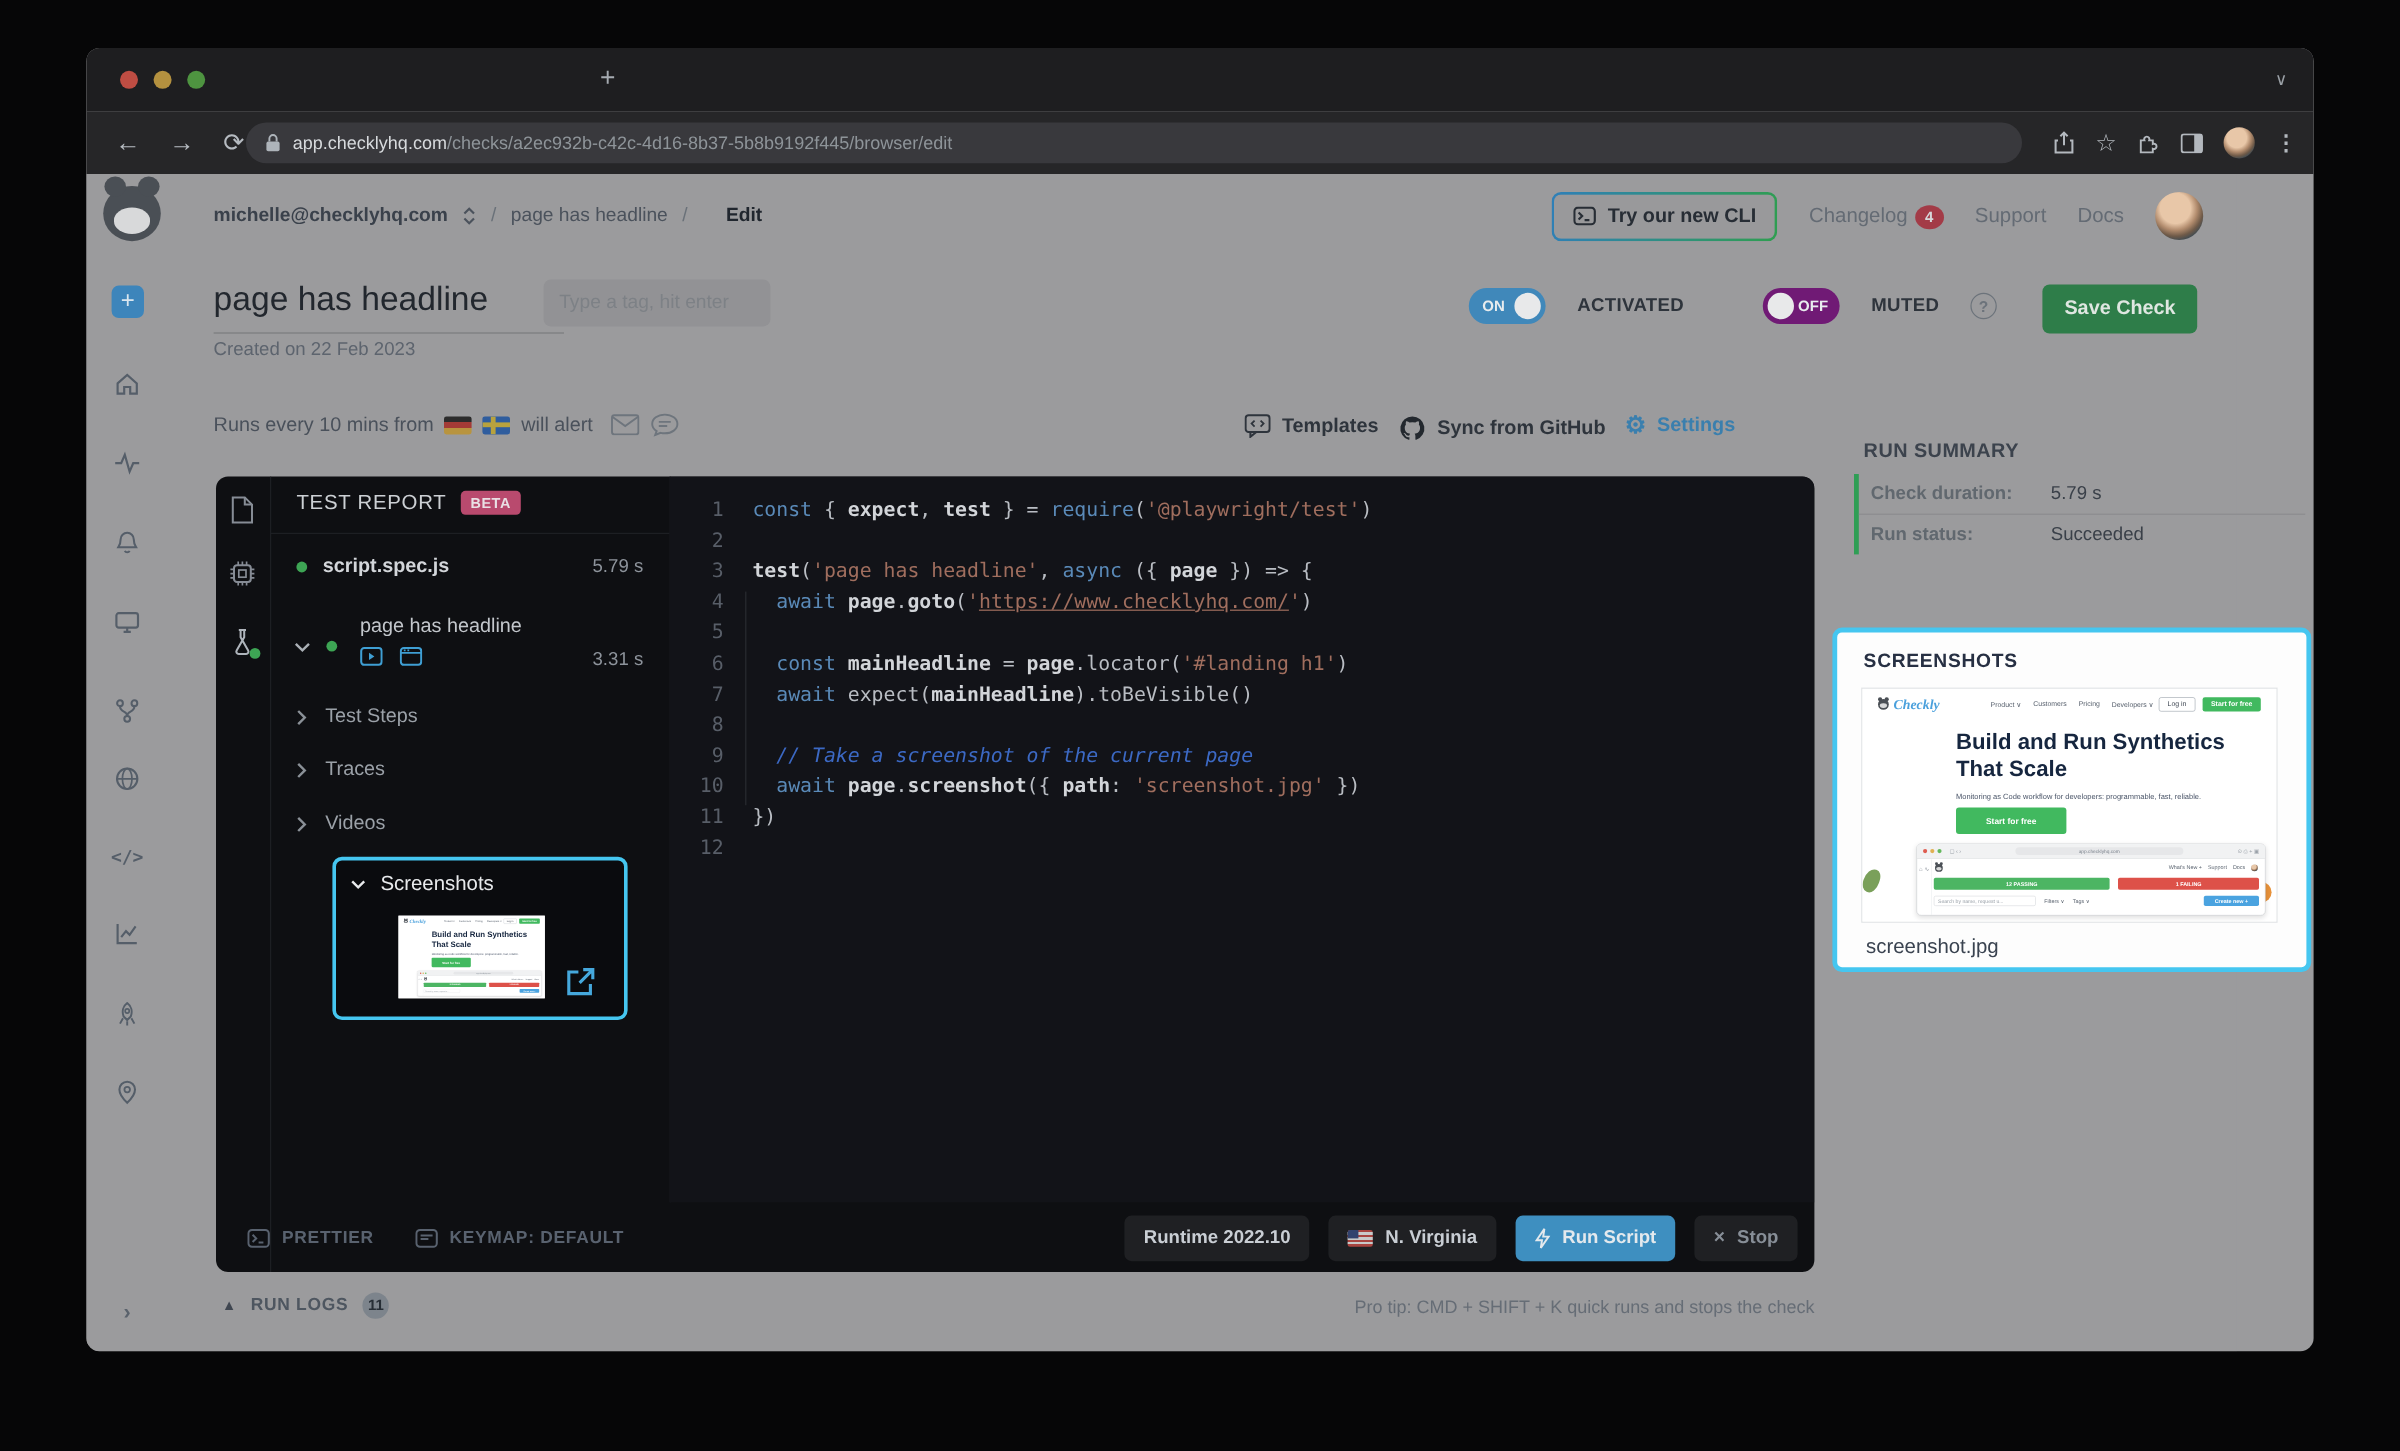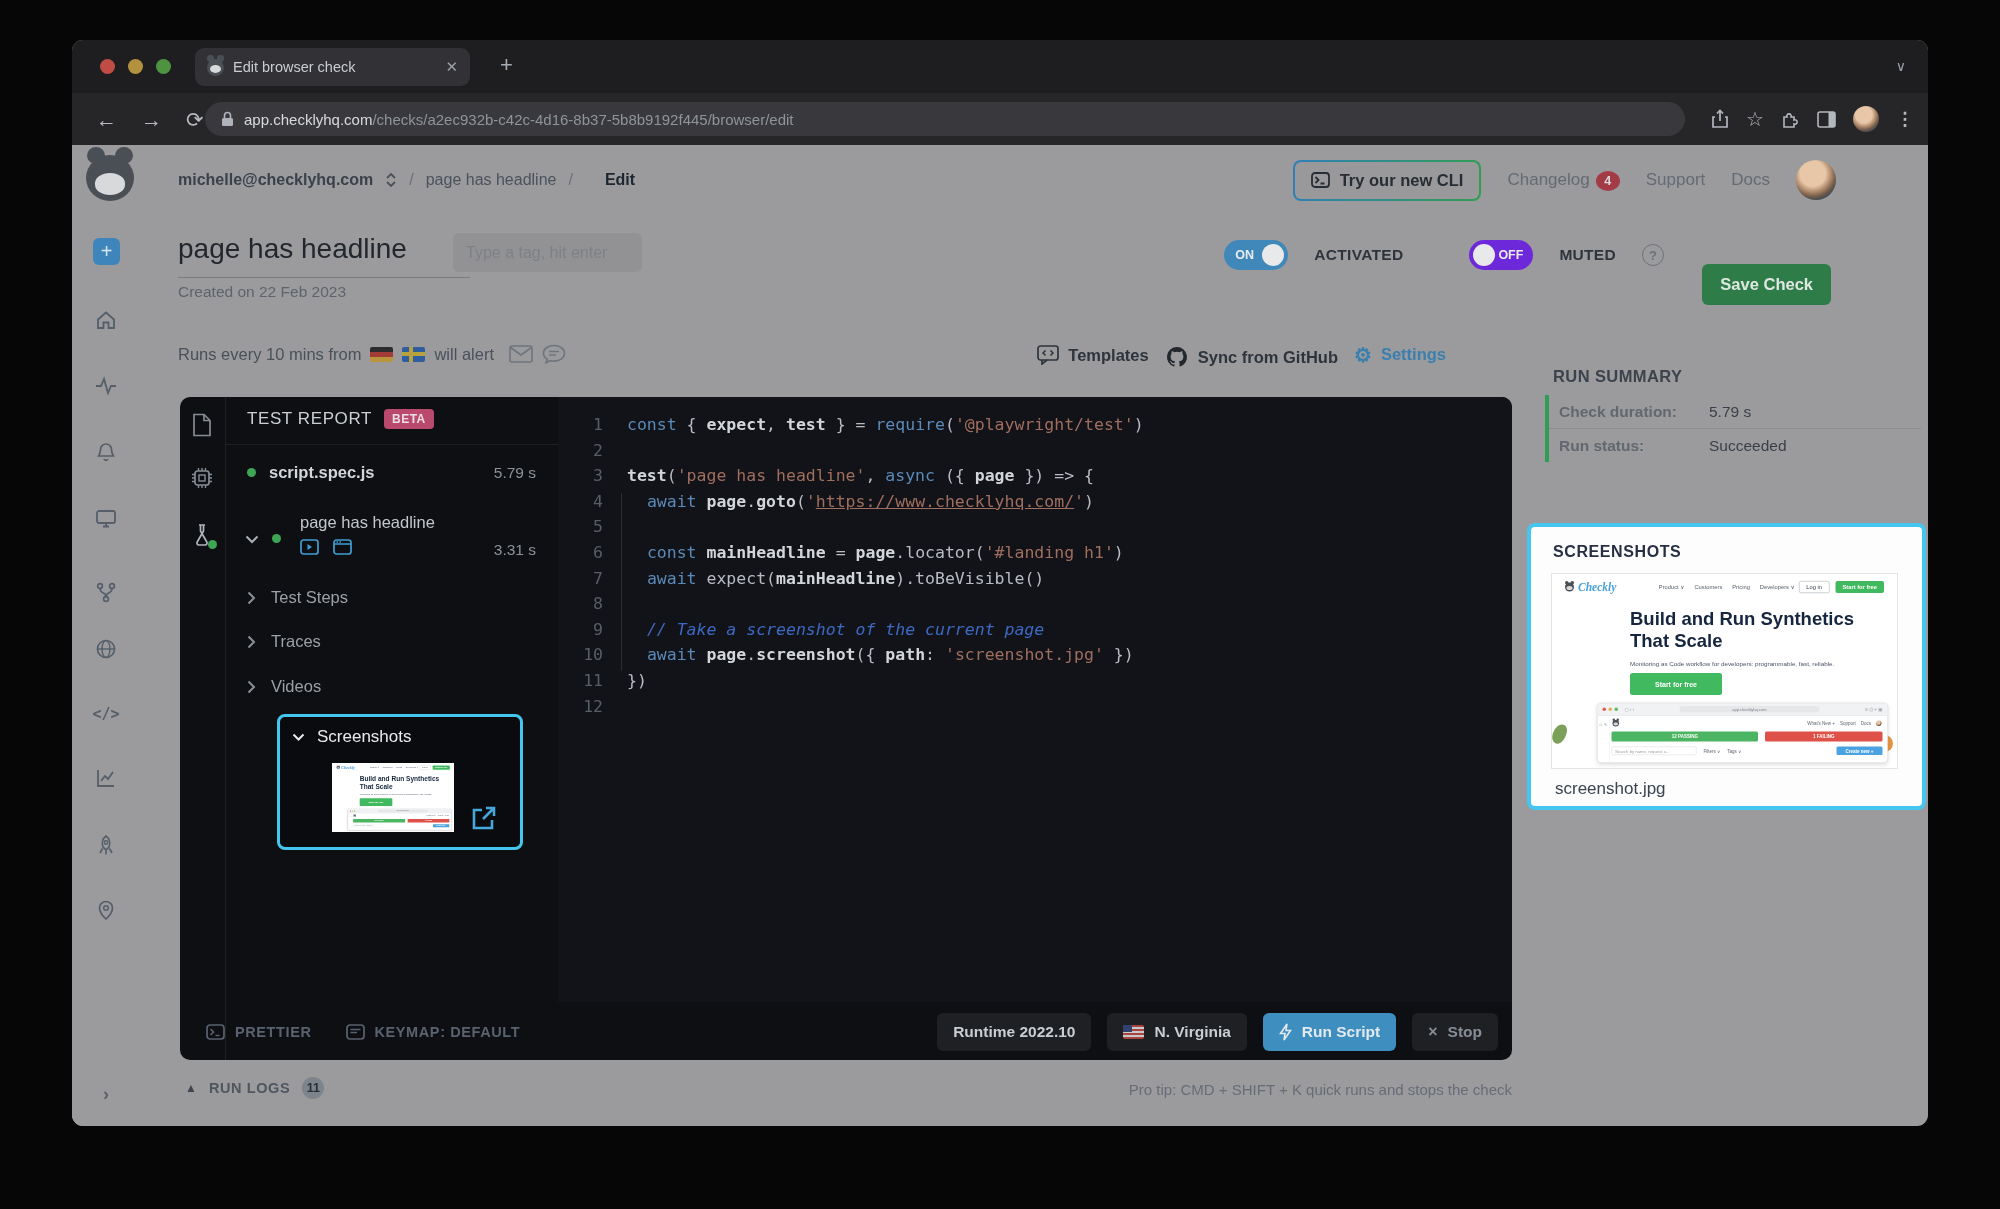--- a/index.html
+++ b/index.html
@@ -42,29 +42,29 @@
   .plusbtn{position:absolute;left:21px;top:93px;width:27px;height:27px;border-radius:6px;background:#3d85bb;
            color:#d9e6ef;font-size:20px;display:flex;align-items:center;justify-content:center;}
   
   .page-title{position:absolute;left:106px;top:88px;font-size:28px;font-weight:500;color:#22272e;}
   .title-line{position:absolute;left:106px;top:132px;width:292px;height:1px;background:#7b7c7e;}
   .tag-input{position:absolute;left:381px;top:88px;width:189px;height:39px;background:#929295;border-radius:6px;
              display:flex;align-items:center;padding-left:13px;box-sizing:border-box;font-size:16px;color:#7d8186;}
   .created{position:absolute;left:106px;top:138px;font-size:15.5px;color:#5d646e;}
   .toggles{position:absolute;right:200px;top:95px;display:flex;align-items:center;gap:26px;}
   .tog{width:64px;height:30px;border-radius:15px;position:relative;font-size:12.5px;font-weight:bold;color:#e8ecee;}
-  .tog.on{background:#4088ba;} .tog.off{background:#6d28d9;}
+  .tog.on{background:#4088ba;} .tog.off{background:#701a75;}
   .tog .knob{position:absolute;top:4px;width:22px;height:22px;border-radius:50%;background:#e8e9ea;}
   .tog.on .knob{right:4px;} .tog.off .knob{left:4px;}
   .tog .lbl{position:absolute;top:8px;} .tog.on .lbl{left:11px;} .tog.off .lbl{right:10px;}
   .toglabel{font-size:15.5px;font-weight:bold;color:#2e343c;letter-spacing:.3px;}
   .help{width:20px;height:20px;border-radius:50%;border:1.6px solid #6c737b;color:#6c737b;font-size:13px;font-weight:bold;
         display:flex;align-items:center;justify-content:center;}
   .savebtn{position:absolute;right:33px;top:92px;background:#2e7d49;color:#dfe7e1;font-size:16.5px;font-weight:bold;
-           padding:11px 18px;border-radius:6px;margin-top:27px;}
+           padding:11px 18px;border-radius:6px;}
   
   .schedule{position:absolute;left:106px;top:199px;display:flex;align-items:center;gap:9px;font-size:16.5px;color:#4a515b;}
   .flag{width:23px;height:15px;display:inline-block;border-radius:2px;overflow:hidden;position:relative;}
   .flag-de{background:linear-gradient(#2c2c2c 33%,#a33b36 33% 66%,#b8943f 66%);}
   .flag-se{background:#2f5d9e;}
   .flag-se:before{content:"";position:absolute;left:7px;top:0;width:4px;height:100%;background:#b8a23e;}
   .flag-se:after{content:"";position:absolute;left:0;top:5.5px;width:100%;height:4px;background:#b8a23e;}
   .actions{position:absolute;right:418px;top:200px;display:flex;align-items:flex-start;gap:16px;font-size:16.5px;color:#2e343c;font-weight:bold;}
   .act{display:flex;align-items:center;gap:9px;}
   .act.settings{color:#3a7fae;}
@@ -174,27 +174,20 @@
 </head>
 <body>
 
 <div class="stage">
   <div class="window">
 
     <div class="tabbar">
       <div class="tl" style="left:28px;background:#bf4d43;"></div>
       <div class="tl" style="left:56px;background:#b4913f;"></div>
       <div class="tl" style="left:84px;background:#4e9440;"></div>
-      <div class="tab">
-        <span class="raccoon" style="width:17px;height:17px;">
-            <span class="face"></span>
-          </span>
-        <span class="tab-title">Edit browser check</span>
-        <span class="tab-close">✕</span>
-      </div>
       <div class="newtab">+</div>
       <div class="tabchev">∨</div>
     </div>
 
     <div class="urlbar">
       <span class="navic" style="margin-left:24px;">←</span>
       <span class="navic" style="margin-left:24px;">→</span>
       <span class="navic" style="margin-left:24px;">⟳</span>
       <div class="urlpill">
         <svg width="13" height="16" viewBox="0 0 13 16" style="margin-right:10px">

